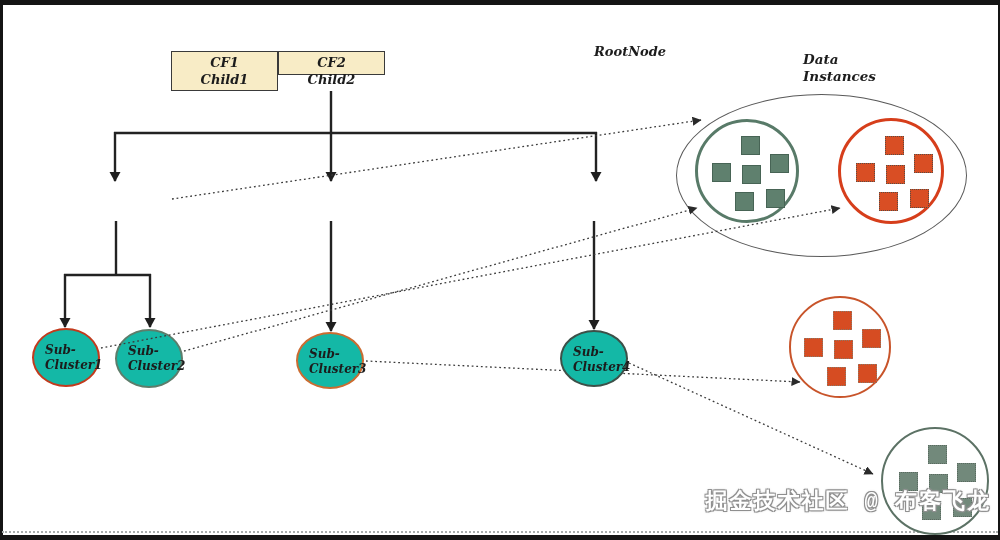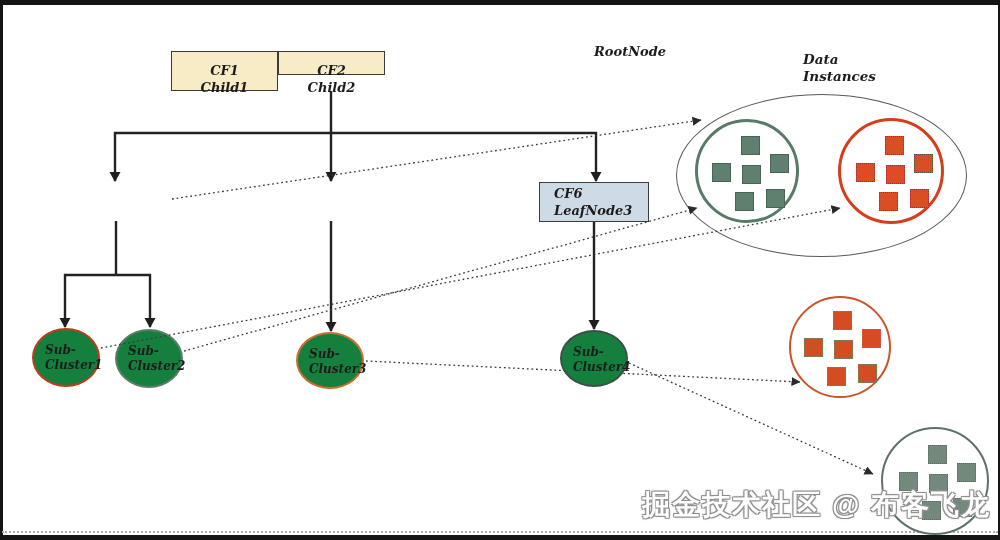--- a/index.html
+++ b/index.html
@@ -11,24 +11,24 @@
   
   .frame { position:absolute; background:#141414; }
   .bottom-rule { position:absolute; left:2px; top:531px; width:996px; height:0;
                  border-top:2px dotted #a8adad; }
 
   svg.layer { position:absolute; left:0; top:0; width:1000px; height:540px; }
   .z1 { z-index:1; } .z3 { z-index:3; }
 
   .node { position:absolute; box-sizing:border-box; z-index:2;
           font-style:italic; font-weight:bold; font-size:13px; line-height:17px; }
-  .cell { background:#f8ecc6; border:1.6px solid #3a3a3a; text-align:center; padding-top:10px; }
+  .cell { background:#f8ecc6; border:1.6px solid #3a3a3a; text-align:center; padding-top:2px; }
   .leaf { background:#cedbe7; border:1.6px solid #3c3c3c; padding:2px 0 0 14px; }
 
-  .subc { position:absolute; box-sizing:border-box; z-index:2; background:#15803d;
+  .subc { position:absolute; box-sizing:border-box; z-index:2; background:#14b8a6;
           border-radius:50%; font-style:italic; font-weight:bold; font-size:12px;
           line-height:14.5px; padding:13px 0 0 11px; white-space:nowrap; }
 
   .bigellipse { position:absolute; left:676px; top:94px; width:291px; height:163px;
                 border:1.4px solid #5a5a5a; border-radius:50%; box-sizing:border-box; z-index:1; }
 
   .circ { position:absolute; box-sizing:border-box; background:#fff; border-radius:50%; z-index:2; }
   .circ-g1 { left:695px; top:119px; width:104px; height:104px; border:3px solid #587a68; }
   .circ-r1 { left:838px; top:118px; width:106px; height:106px; border:3px solid #d63e1b; }
   .circ-r2 { left:789px; top:296px; width:102px; height:102px; border:2.5px solid #c8542a; }
@@ -37,21 +37,21 @@
   .sq { position:absolute; width:19px; height:19px; box-sizing:border-box; }
   .sq-g1 { background:#5f806e; border:1px solid rgba(30,50,40,.35); }
   .sq-r1 { background:#d94e24; border:1px dotted #5a4c42; }
   .sq-r2 { background:#d64c22; border:1px dotted #8a7a6a; }
   .sq-g2 { background:#72897b; border:1px dotted #5a6a60; }
 
   .freelabel { position:absolute; z-index:2; font-style:italic; font-weight:bold;
                font-size:13px; line-height:16.5px; }
 
   .watermark { position:absolute; z-index:5; right:9px; top:486px;
-    font-family:Liberation Sans, sans-serif; font-weight:bold; font-size:28px;
+    font-family:Liberation Mono, monospace; font-weight:bold; font-size:22px;
     letter-spacing:2px; color:#ffffff;
     text-shadow:-1px -1px 0 #8f8f8f, 1px -1px 0 #8f8f8f, -1px 1px 0 #8f8f8f,
                  1px 1px 0 #8f8f8f, 0 0 3px #a0a0a0; }
 </style>
 </head>
 <body>
 
 <div id="canvas">
 
   <div class="frame" style="left:0;top:0;width:1000px;height:5px;"></div>
@@ -91,24 +91,20 @@
   <div class="node cell" style="left:171px;top:51px;width:107px;height:40px;">
     <div>CF1</div>
     <div>Child1</div>
   </div>
   <div class="node cell" style="left:278px;top:51px;width:107px;height:24px;">
     <div>CF2</div>
     <div>Child2</div>
   </div>
   <div class="freelabel" style="left:551px;top:44px;margin-left:43px;">RootNode</div>
 
-  <div class="node leaf" style="left:539px;top:182px;width:110px;height:40px;">
-    <div>CF6</div>
-    <div>LeafNode3</div>
-  </div>
 
   <div class="subc" style="left:32px;top:328px;width:68px;height:59px;border:2.5px solid #c23a1d;">
     <div>Sub-</div>
     <div>Cluster1</div>
   </div>
   <div class="subc" style="left:115px;top:329px;width:68px;height:59px;border:2.5px solid #5d7d6b;">
     <div>Sub-</div>
     <div>Cluster2</div>
   </div>
   <div class="subc" style="left:296px;top:332px;width:68px;height:57px;border:2px solid #cb6c31;">

